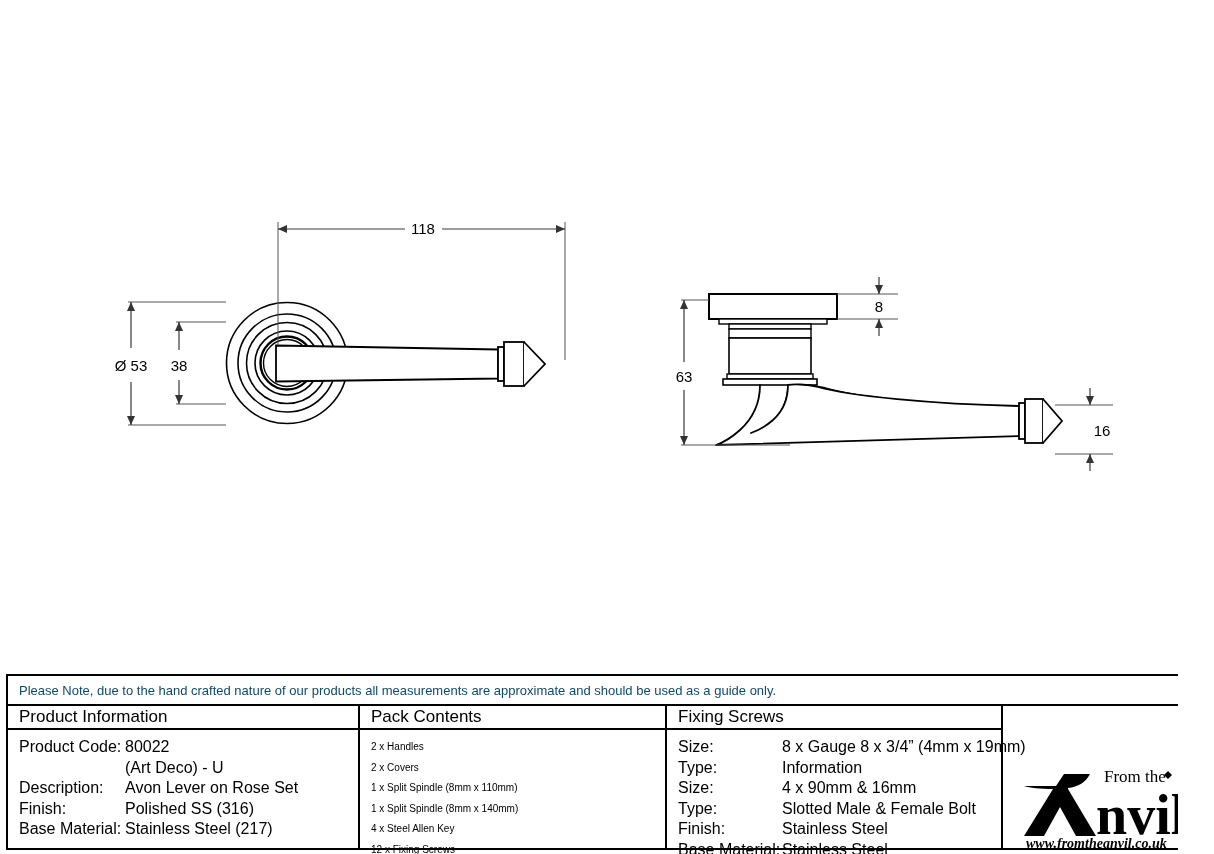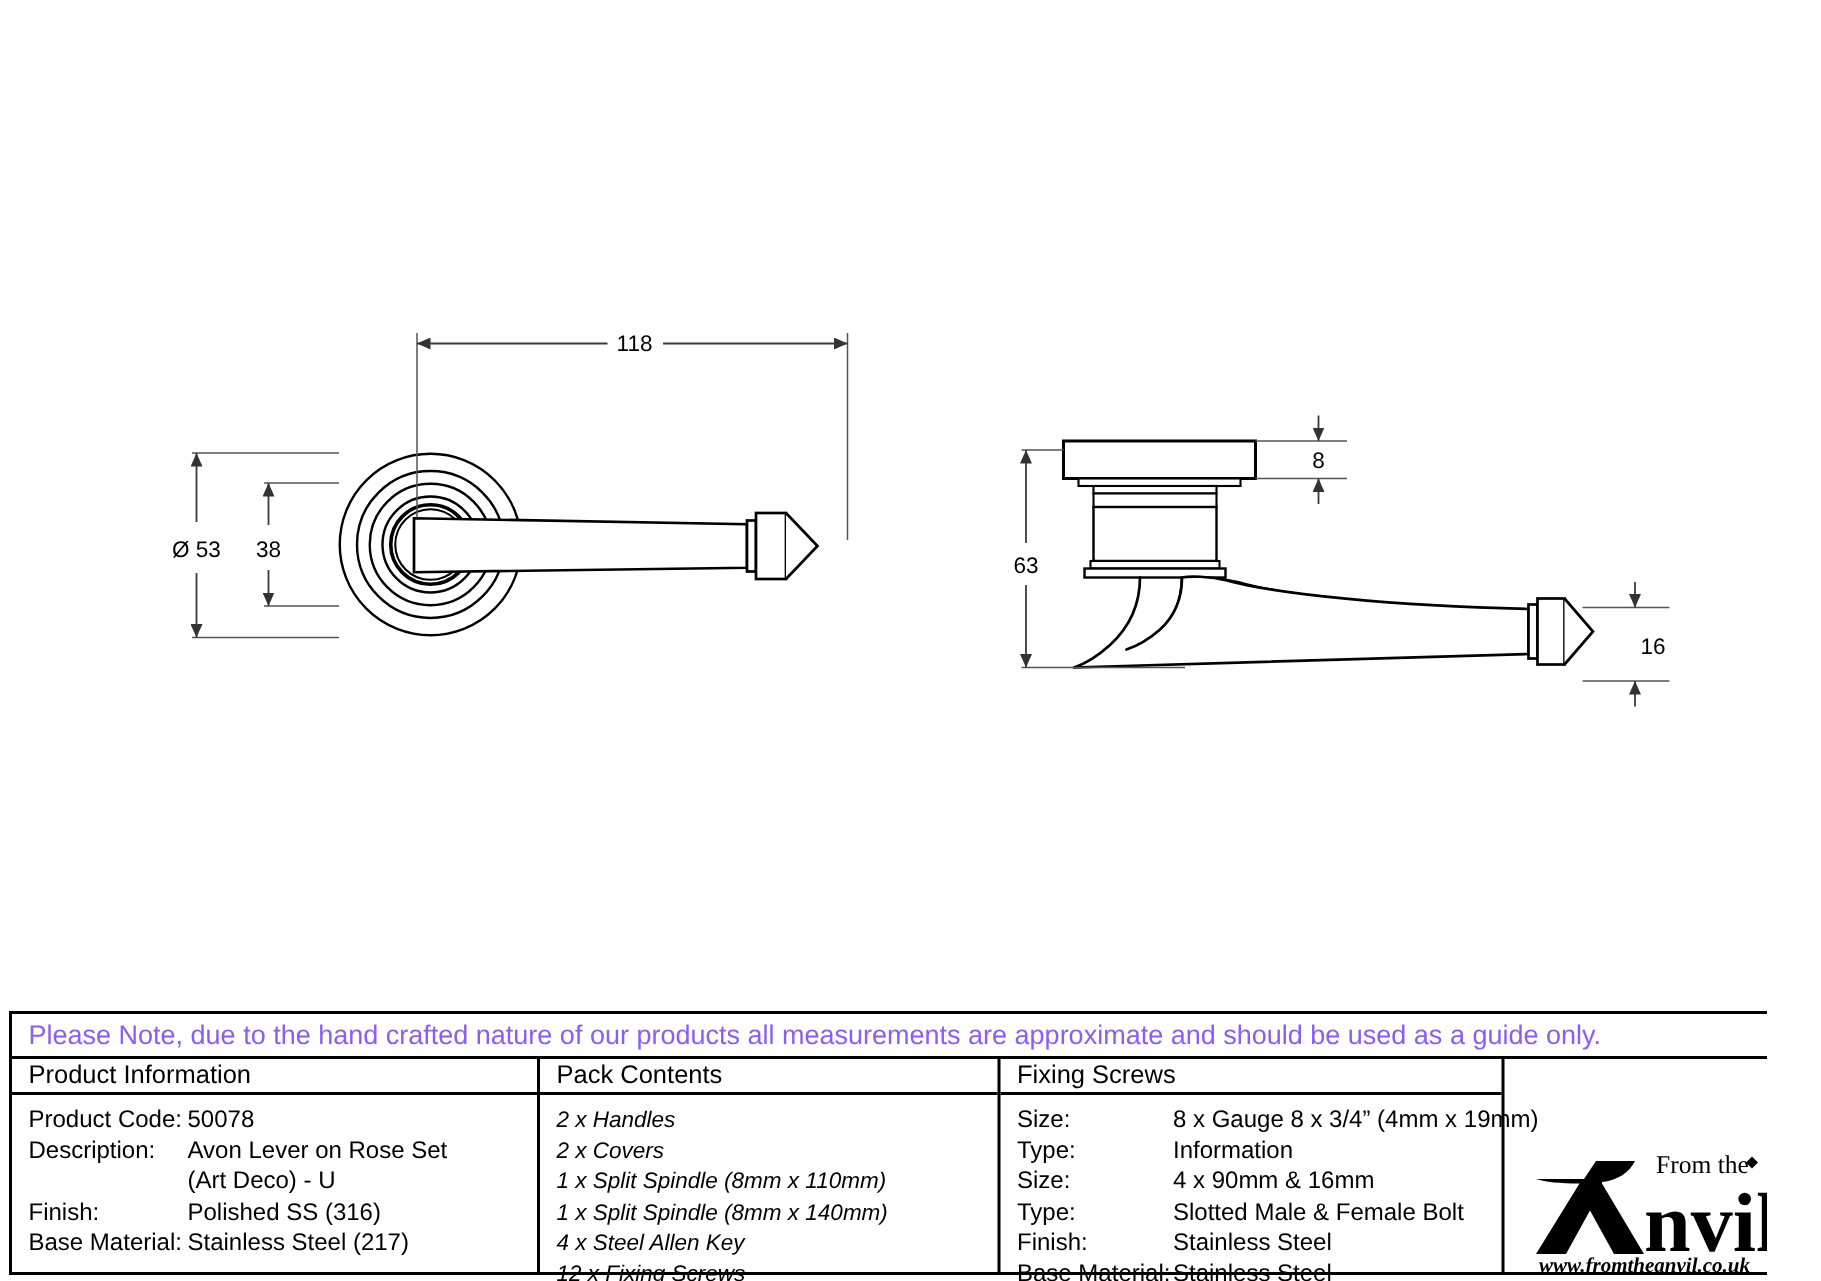--- a/index.html
+++ b/index.html
@@ -47,23 +47,23 @@
   }
   #note-row {
     height: 30px;
     border-bottom: 2px solid #000000;
     display: flex;
     align-items: center;
     padding-left: 11px;
     box-sizing: border-box;
   }
   #note-text {
-    font-size: 18px;
+    font-size: 13px;
     line-height: 1;
-    color: #8b5cf6;
+    color: #0c4a6e;
   }
   #columns {
     display: flex;
     height: 144px;
     box-sizing: border-box;
   }
   .col {
     box-sizing: border-box;
     position: relative;
   }
@@ -87,24 +87,23 @@
   }
   .kv-row {
     display: flex;
     font-size: 16px;
     line-height: 20.5px;
     white-space: nowrap;
   }
   .kv-key { width: 106px; flex: 0 0 106px; }
   .kv-val { }
   .list-row {
-    font-size: 15px;
+    font-size: 10px;
     line-height: 20.5px;
     white-space: nowrap;
-    font-style: italic;
   }
   .col-screws .kv-key { width: 104px; flex: 0 0 104px; }
 
   
   #logo-wrap {
     position: absolute;
     left: 0; top: 0;
     width: 203px; height: 144px;
     display: flex;
     align-items: flex-end;
@@ -270,29 +269,29 @@
       <span id="note-text">Please Note, due to the hand crafted nature of our products all measurements are approximate and should be used as a guide only.</span>
     </div>
 
     <div id="columns">
 
       <div class="col col-product">
         <div class="col-header">Product Information</div>
         <div class="col-body">
           <div class="kv-row">
             <span class="kv-key">Product Code:</span>
-            <span class="kv-val">50078</span>
+            <span class="kv-val">80022</span>
+          </div>
+          <div class="kv-row">
+            <span class="kv-key"></span>
+            <span class="kv-val">(Art Deco) - U</span>
           </div>
           <div class="kv-row">
             <span class="kv-key">Description:</span>
             <span class="kv-val">Avon Lever on Rose Set</span>
-          </div>
-          <div class="kv-row">
-            <span class="kv-key"></span>
-            <span class="kv-val">(Art Deco) - U</span>
           </div>
           <div class="kv-row">
             <span class="kv-key">Finish:</span>
             <span class="kv-val">Polished SS (316)</span>
           </div>
           <div class="kv-row">
             <span class="kv-key">Base Material:</span>
             <span class="kv-val">Stainless Steel (217)</span>
           </div>
         </div>

